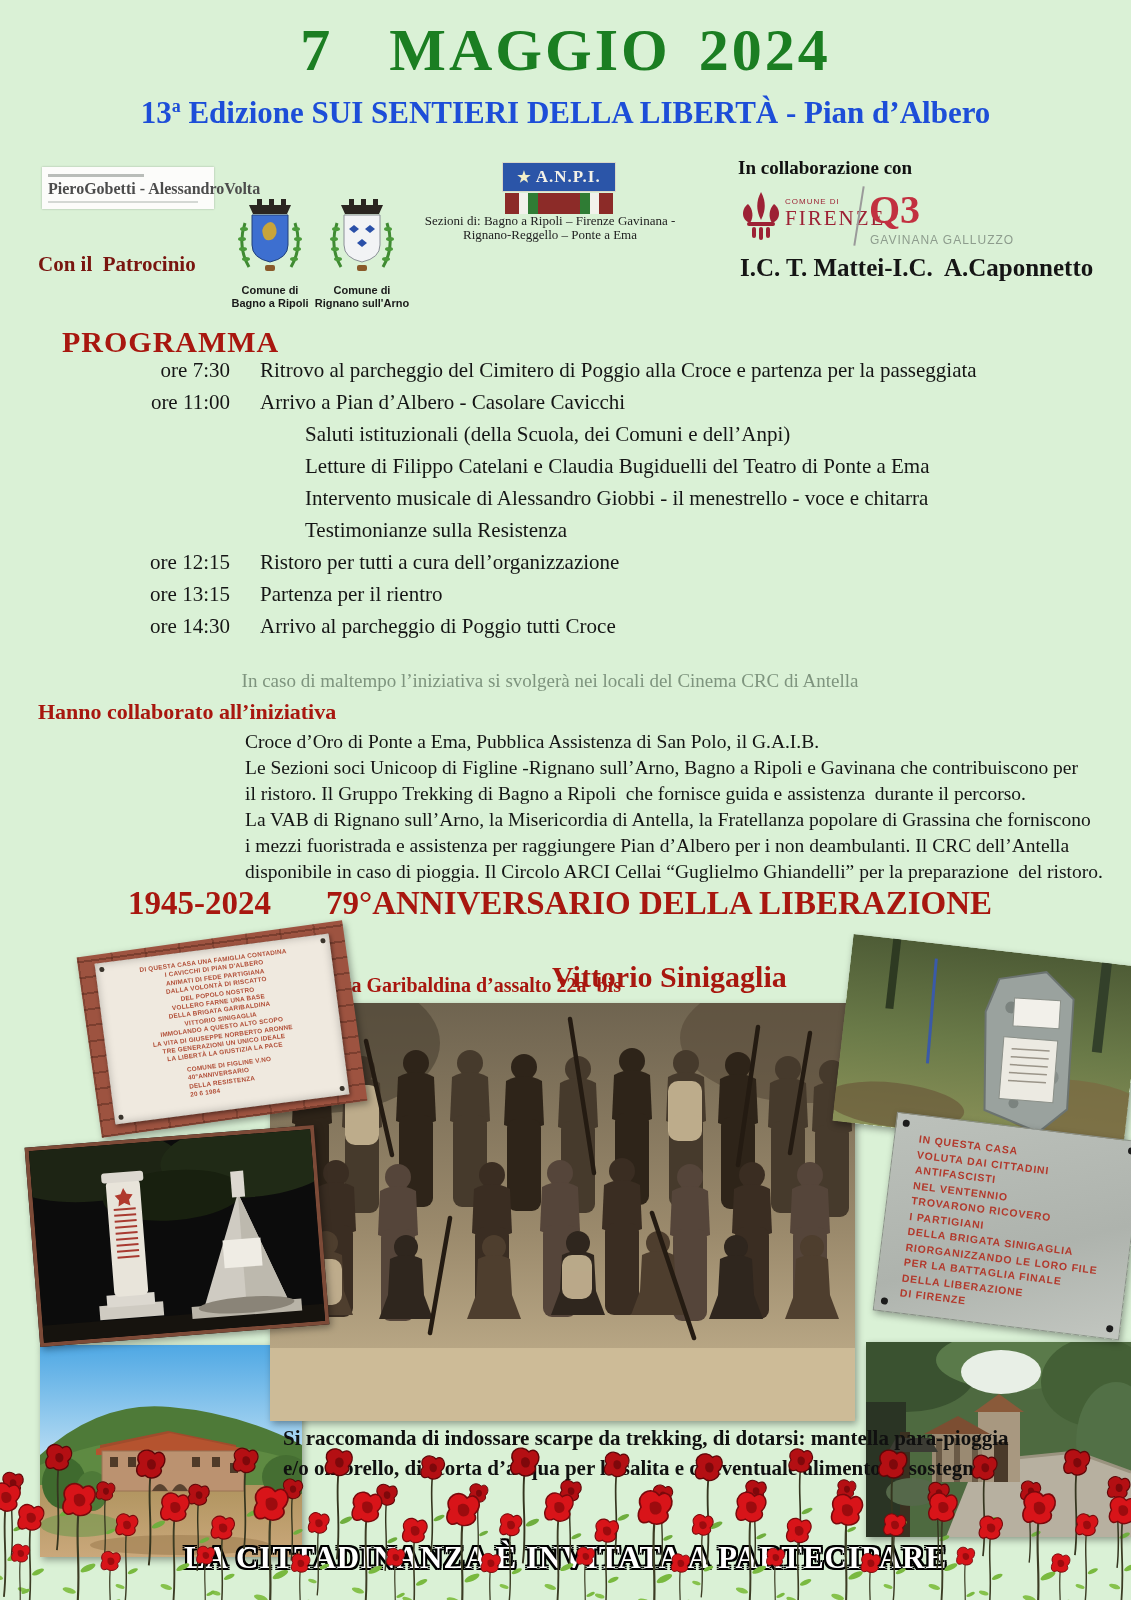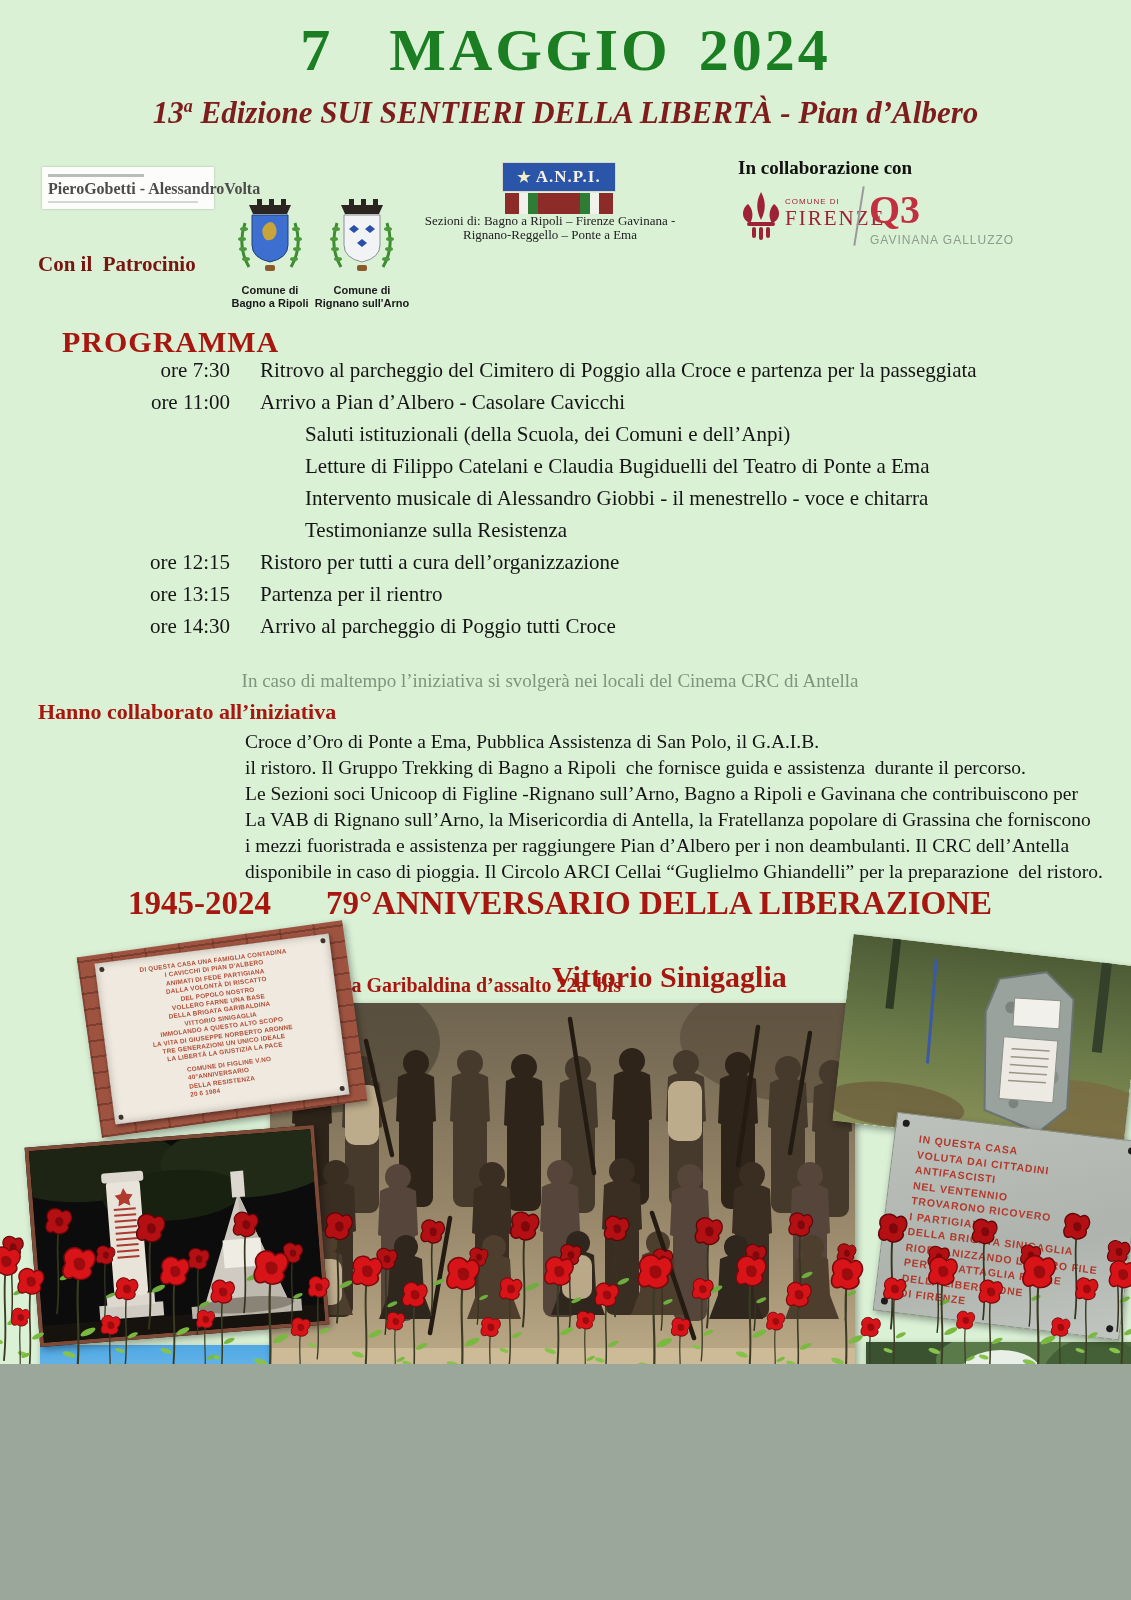--- a/index.html
+++ b/index.html
@@ -1,24 +1,24 @@
 <!DOCTYPE html>
 <html lang="it"><head>
 <meta charset="utf-8">
 <style>
   html,body{margin:0;padding:0;background:#9aa79a;}
-  #poster{position:relative;width:1131px;height:1364px;margin:0 auto;background:#daf1d6;
+  #poster{position:relative;width:1131px;height:1600px;margin:0 auto;background:#daf1d6;
           overflow:hidden;font-family:"Liberation Serif",serif;color:#151515;}
   [data-bind]{white-space:pre;}
 
   
   .title{position:absolute;top:16px;left:0;width:100%;text-align:center;
          font-size:60px;font-weight:bold;color:#1b7e22;letter-spacing:3px;word-spacing:10px;}
   .subtitle{position:absolute;top:95px;left:0;width:100%;text-align:center;
-            font-size:31px;font-weight:bold;color:#7f1d1d;font-style:italic;}
+            font-size:31px;font-weight:bold;color:#1d4ed8;}
   .subtitle sup{font-size:58%;vertical-align:super;}
 
   
   .school-logo{position:absolute;left:42px;top:167px;width:172px;height:42px;background:#fcfcfa;
                box-shadow:0 0 2px rgba(0,0,0,.25);display:flex;align-items:center;}
   .school-logo .txt{margin-left:6px;}
   .school-line{height:3px;background:#b9bdb9;width:96px;margin:0 0 3px 0;}
   .school-name{font-size:16px;font-weight:bold;color:#4c4c4c;}
   .school-line2{height:2px;background:#d4d8d4;width:150px;margin-top:3px;}
 
@@ -214,20 +214,21 @@
       <rect x="26" y="37" width="4" height="11" rx="2"></rect>
     </g>
   </svg>
   <div class="firenze-txt">
     <div class="l1" data-bind="sponsors.firenze_line1">COMUNE DI</div>
     <div class="l2" data-bind="sponsors.firenze_line2">FIRENZE</div>
   </div>
   <div class="q3-divider"></div>
   <div class="q3-name" data-bind="sponsors.q3_name">Q3</div>
   <div class="q3-sub" data-bind="sponsors.q3_sub">GAVINANA GALLUZZO</div>
+  <div class="ic1" data-bind="sponsors.schools_line1">I.C. T. Mattei-I.C.  A.Caponnetto</div>
 
   <div class="prog-head" data-bind="program.heading">PROGRAMMA</div>
   <div class="prow" style="top:358px">
       <span class="ptime" data-bind="program.rows.0.time">ore 7:30</span>
       <span class="ptext" data-bind="program.rows.0.text">Ritrovo al parcheggio del Cimitero di Poggio alla Croce e partenza per la passeggiata</span>
     </div>
   <div class="prow" style="top:390px">
       <span class="ptime" data-bind="program.rows.1.time">ore 11:00</span>
       <span class="ptext" data-bind="program.rows.1.text">Arrivo a Pian d’Albero - Casolare Cavicchi</span>
     </div>
@@ -253,22 +254,22 @@
     </div>
   <div class="prow" style="top:614px">
       <span class="ptime" data-bind="program.rows.8.time">ore 14:30</span>
       <span class="ptext" data-bind="program.rows.8.text">Arrivo al parcheggio di Poggio tutti Croce</span>
     </div>
 
   <div class="weather" data-bind="notes.weather">In caso di maltempo l’iniziativa si svolgerà nei locali del Cinema CRC di Antella</div>
   <div class="collab-head" data-bind="notes.collaborators_heading">Hanno collaborato all’iniziativa</div>
   <div class="collab-lines">
     <div data-bind="notes.collaborators_lines.0">Croce d’Oro di Ponte a Ema, Pubblica Assistenza di San Polo, il G.A.I.B.</div>
+    <div data-bind="notes.collaborators_lines.1">Le Sezioni soci Unicoop di Figline -Rignano sull’Arno, Bagno a Ripoli e Gavinana che contribuiscono per</div>
     <div data-bind="notes.collaborators_lines.2">il ristoro. Il Gruppo Trekking di Bagno a Ripoli  che fornisce guida e assistenza  durante il percorso.</div>
-    <div data-bind="notes.collaborators_lines.1">Le Sezioni soci Unicoop di Figline -Rignano sull’Arno, Bagno a Ripoli e Gavinana che contribuiscono per</div>
     <div data-bind="notes.collaborators_lines.3">La VAB di Rignano sull’Arno, la Misericordia di Antella, la Fratellanza popolare di Grassina che forniscono</div>
     <div data-bind="notes.collaborators_lines.4">i mezzi fuoristrada e assistenza per raggiungere Pian d’Albero per i non deambulanti. Il CRC dell’Antella</div>
     <div data-bind="notes.collaborators_lines.5">disponibile in caso di pioggia. Il Circolo ARCI Cellai “Guglielmo Ghiandelli” per la preparazione  del ristoro.</div>
   </div>
 
   <div class="anniv">
     <span data-bind="anniversary.years">1945-2024</span>
     <span data-bind="anniversary.title">79°ANNIVERSARIO DELLA LIBERAZIONE</span>
   </div>
   <div class="brig-small" data-bind="brigade_caption.small">Brigata Garibaldina d’assalto 22a  bis</div>

